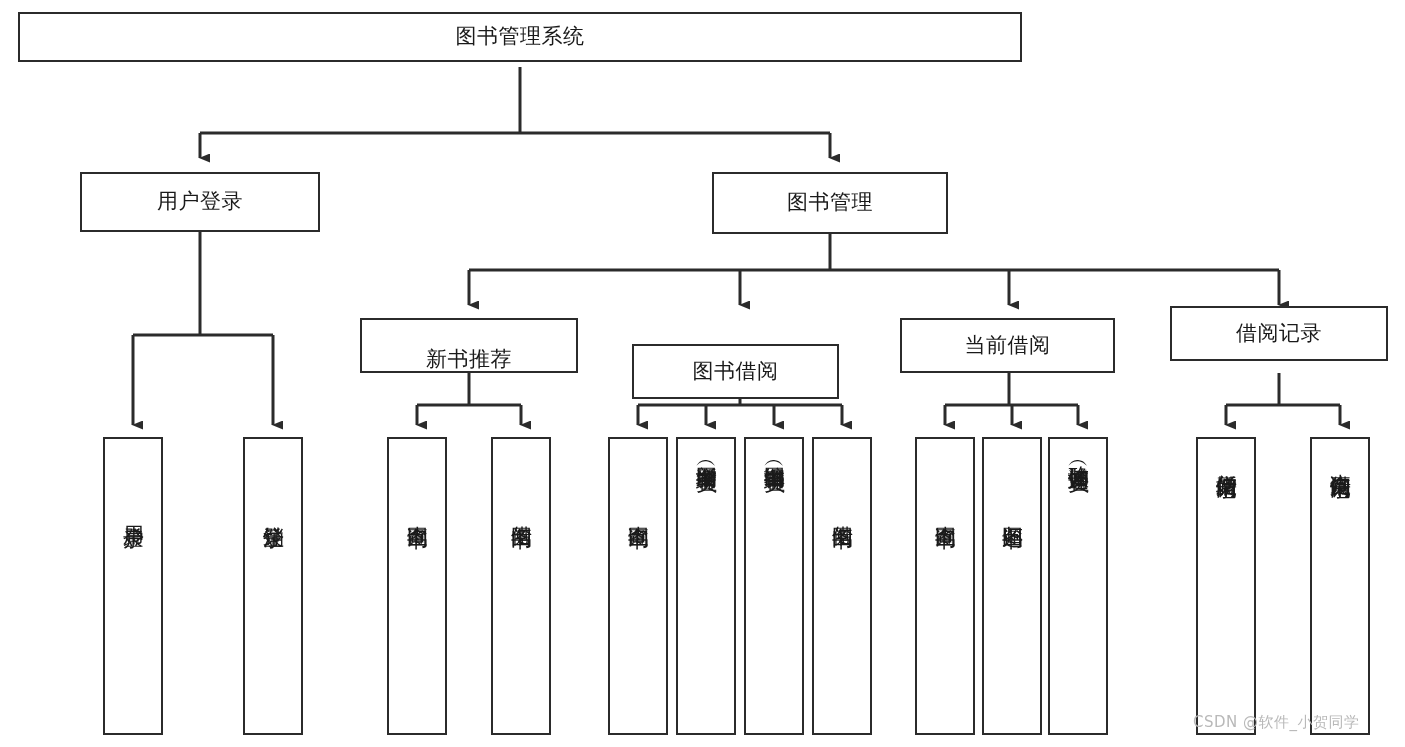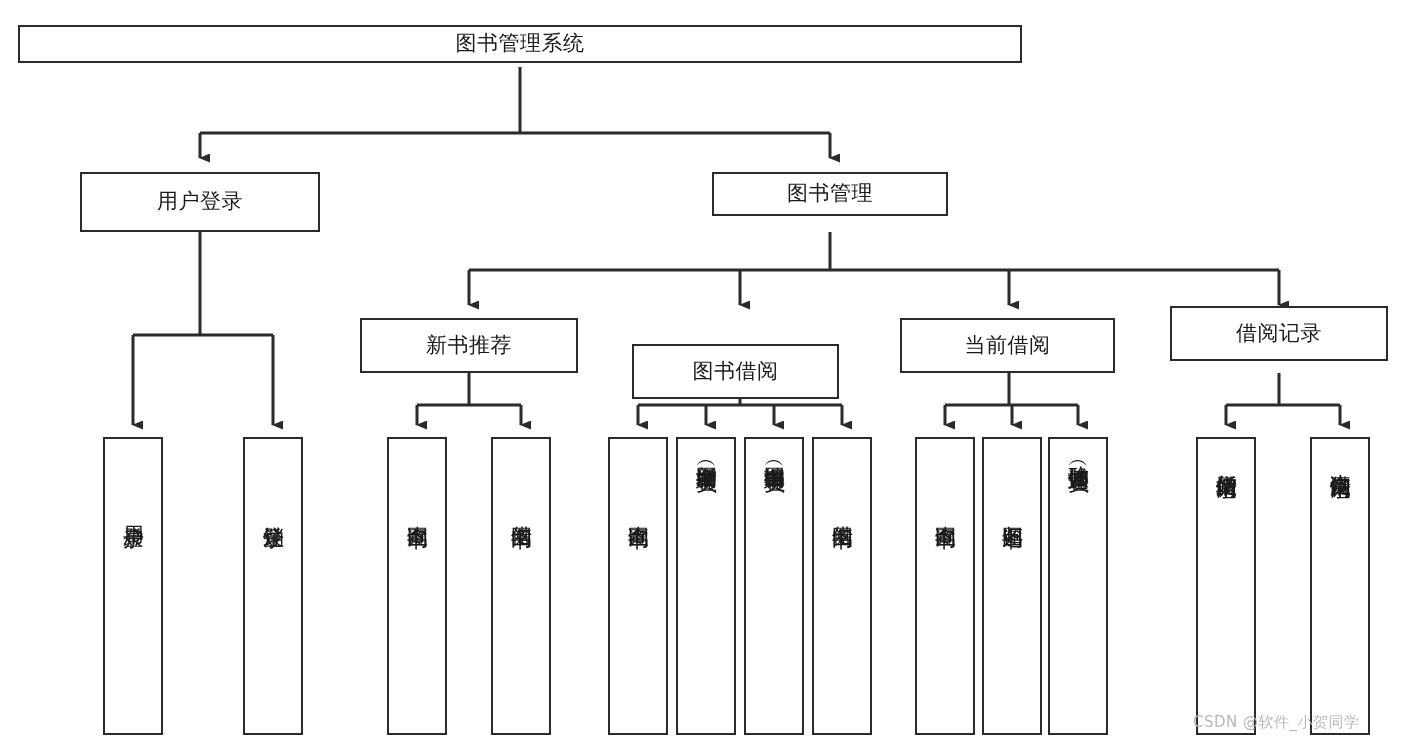--- a/index.html
+++ b/index.html
@@ -124,32 +124,32 @@
       <path d="M1012,405 L1012,425" marker-end="url(#arrowhead)"></path>
       <path d="M1078,405 L1078,425" marker-end="url(#arrowhead)"></path>
 
       <path d="M1279,373 L1279,405"></path>
       <path d="M1226,405 L1340,405"></path>
       <path d="M1226,405 L1226,425" marker-end="url(#arrowhead)"></path>
       <path d="M1340,405 L1340,425" marker-end="url(#arrowhead)"></path>
     </g>
   </svg>
 
-  <div class="node horiz" style="left:18px; top:25px; width:1004px; height:38px;">
+  <div class="node horiz" style="left:18px; top:12px; width:1004px; height:50px;">
     <span class="node-label">图书管理系统</span>
   </div>
 
   <div class="node horiz" style="left:80px; top:172px; width:240px; height:60px;">
     <span class="node-label">用户登录</span>
   </div>
-  <div class="node horiz" style="left:712px; top:172px; width:236px; height:44px;">
+  <div class="node horiz" style="left:712px; top:172px; width:236px; height:62px;">
     <span class="node-label">图书管理</span>
   </div>
 
-  <div class="node horiz" style="left:360px; top:318px; width:218px; height:55px;">
+  <div class="node horiz" style="left:360px; top:318px; width:218px; height:55px;align-items:flex-end;">
     <span class="node-label">新书推荐</span>
   </div>
   <div class="node horiz" style="left:632px; top:328px; width:207px; height:55px;margin-top:16px;">
     <span class="node-label">图书借阅</span>
   </div>
   <div class="node horiz" style="left:900px; top:318px; width:215px; height:55px;">
     <span class="node-label">当前借阅</span>
   </div>
   <div class="node horiz" style="left:1170px; top:306px; width:218px; height:55px;">
     <span class="node-label">借阅记录</span>

